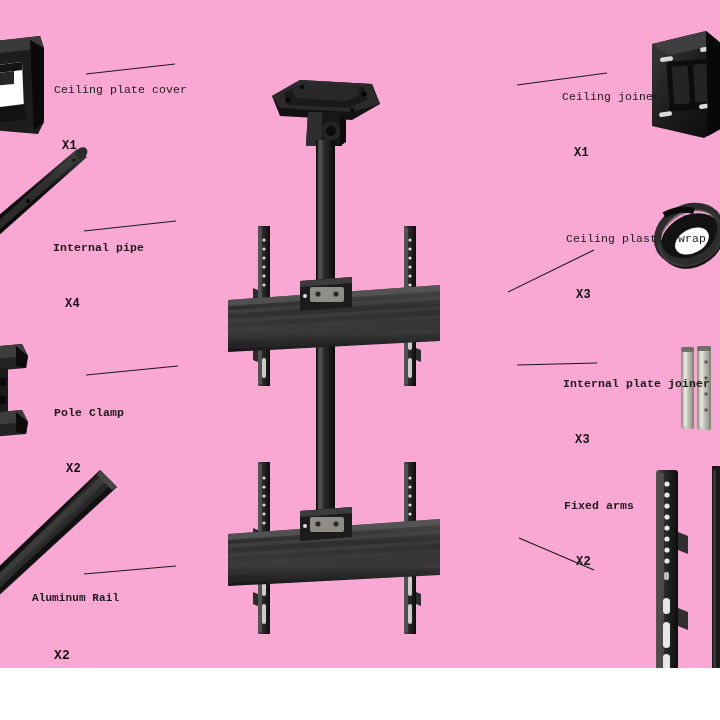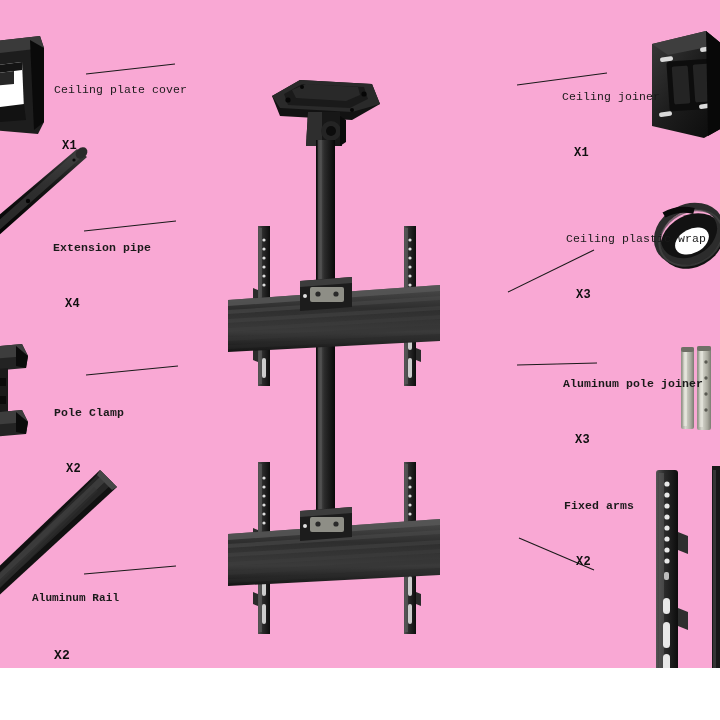--- a/index.html
+++ b/index.html
@@ -354,21 +354,21 @@
       <line x1="519" y1="538" x2="594" y2="570" stroke-width="1.1"></line>
     </g>
   </svg>
 
   <div class="callout c-ceiling-plate-cover">
     <div class="name">Ceiling plate cover</div>
     <div class="qty">X1</div>
   </div>
 
   <div class="callout bold-name c-extension-pipe">
-    <div class="name">Extension pipe</div>
+    <div class="name">Internal pipe</div>
     <div class="qty">X4</div>
   </div>
 
   <div class="callout bold-name c-pole-clamp">
     <div class="name">Pole Clamp</div>
     <div class="qty">X2</div>
   </div>
 
   <div class="callout big c-aluminum-rail">
     <div class="name">Aluminum Rail</div>
@@ -379,21 +379,21 @@
     <div class="name">Ceiling joiner</div>
     <div class="qty">X1</div>
   </div>
 
   <div class="callout c-plastic-wrap">
     <div class="name">Ceiling plastic wrap</div>
     <div class="qty">X3</div>
   </div>
 
   <div class="callout bold-name c-pole-joiner">
-    <div class="name">Aluminum pole joiner</div>
+    <div class="name">Internal plate joiner</div>
     <div class="qty">X3</div>
   </div>
 
   <div class="callout bold-name c-fixed-arms">
     <div class="name">Fixed arms</div>
     <div class="qty">X2</div>
   </div>
 
 </div>
 

